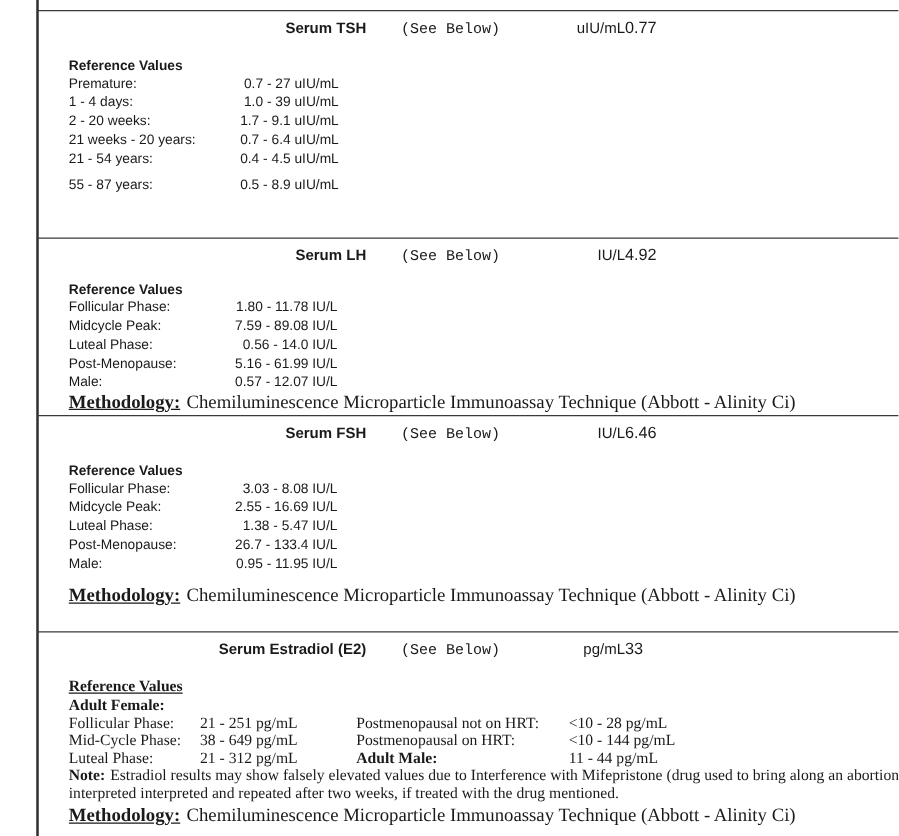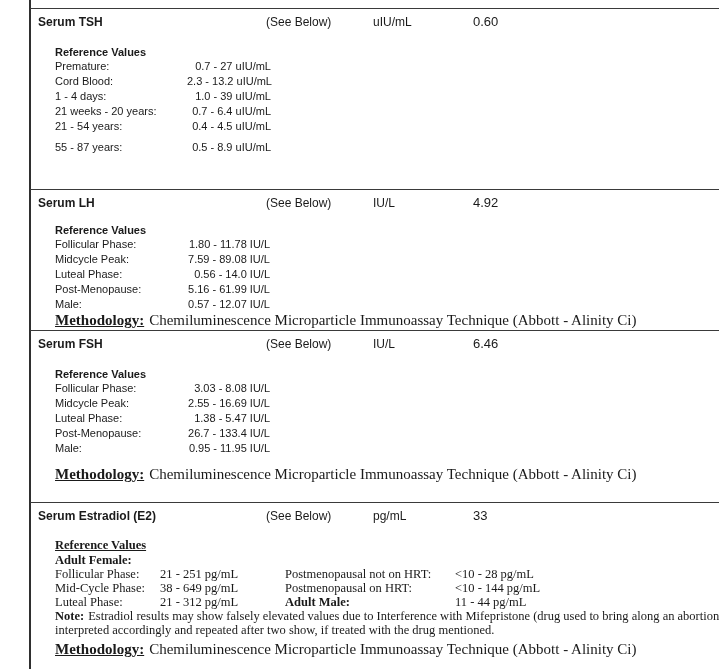--- a/index.html
+++ b/index.html
@@ -10,23 +10,23 @@
     font-family:"Liberation Sans", sans-serif;
   }
   .left-rule { position:absolute; left:29px; top:0; width:2px; height:669px; background:#2f2f2f; }
   .content { position:absolute; left:30px; top:0; width:689px; }
   .rule { border:none; border-top:1.6px solid #3a3a3a; height:0; width:100%; }
   .rule.m1 { margin-top:8px; }
   .rule.m2 { margin-top:34px; }
   .rule.m3 { margin-top:2px; }
   .rule.m4 { margin-top:20px; }
 
-  .test-header { display:flex; align-items:baseline; padding-left:8px; margin-top:5px; line-height:16px; }
+  .test-header { display:flex; align-items:baseline; padding-left:35px; margin-top:5px; line-height:16px;text-align:right; }
   .test-name  { width:228px; font-weight:bold; font-size:12px; }
-  .test-flag  { width:107px; font-size:12px; }
+  .test-flag  { width:107px; font-size:12px;font-family:Liberation Mono, monospace; }
   .test-unit  { width:100px; font-size:12px; }
   .test-result{ font-size:13px; }
 
   .ref-title { padding-left:25px; font-weight:bold; font-size:11px; line-height:14px; }
   .ref-title.mt-lg { margin-top:15px; }
   .ref-title.mt-md { margin-top:12px; }
   .ref-row { display:flex; padding-left:25px; font-size:11px; line-height:15px;gap:20px; }
   .ref-row.gap { margin-top:6px; }
   .tsh .ref-label { width:112px; }
   .tsh .ref-value { width:84px; text-align:right; white-space:nowrap; }
@@ -58,35 +58,35 @@
 <div class="page">
   <div class="left-rule"></div>
   <div class="content">
 
     <section>
       <hr class="rule m1">
       <div class="test-header">
         <span class="test-name">Serum TSH</span>
         <span class="test-flag">(See Below)</span>
         <span class="test-unit">uIU/mL</span>
-        <span class="test-result">0.60</span>
+        <span class="test-result">0.77</span>
       </div>
       <div class="ref-title mt-lg">Reference Values</div>
       <div class="tsh">
         <div class="ref-row">
             <span class="ref-label">Premature:</span>
             <span class="ref-value">0.7 - 27 uIU/mL</span>
           </div>
         <div class="ref-row">
-            <span class="ref-label">Cord Blood:</span>
-            <span class="ref-value">2.3 - 13.2 uIU/mL</span>
-          </div>
-        <div class="ref-row">
             <span class="ref-label">1 - 4 days:</span>
             <span class="ref-value">1.0 - 39 uIU/mL</span>
+          </div>
+        <div class="ref-row">
+            <span class="ref-label">2 - 20 weeks:</span>
+            <span class="ref-value">1.7 - 9.1 uIU/mL</span>
           </div>
         <div class="ref-row">
             <span class="ref-label">21 weeks - 20 years:</span>
             <span class="ref-value">0.7 - 6.4 uIU/mL</span>
           </div>
         <div class="ref-row">
             <span class="ref-label">21 - 54 years:</span>
             <span class="ref-value">0.4 - 4.5 uIU/mL</span>
           </div>
         <div class="ref-row gap">
@@ -193,21 +193,21 @@
         </div>
         <div class="e2-row">
           <span class="c1">Luteal Phase:</span>
           <span class="c2">21 - 312 pg/mL</span>
           <span class="c3 bold">Adult Male:</span>
           <span class="c4">11 - 44  pg/mL</span>
         </div>
         <div class="e2-note">
           <span class="note-label">Note:</span><span>Estradiol results may show falsely elevated values due to Interference with Mifepristone (drug used to bring along an abortion duri</span>
         </div>
-        <div class="e2-note-line2">interpreted accordingly and repeated after two show, if treated with the drug mentioned.</div>
+        <div class="e2-note-line2">interpreted interpreted and repeated after two weeks, if treated with the drug mentioned.</div>
         <div class="methodology serif">
           <span class="meth-label">Methodology:</span><span>Chemiluminescence Microparticle Immunoassay Technique (Abbott - Alinity Ci)</span>
         </div>
       </div>
     </section>
 
   </div>
 </div>
 
 </body></html>

